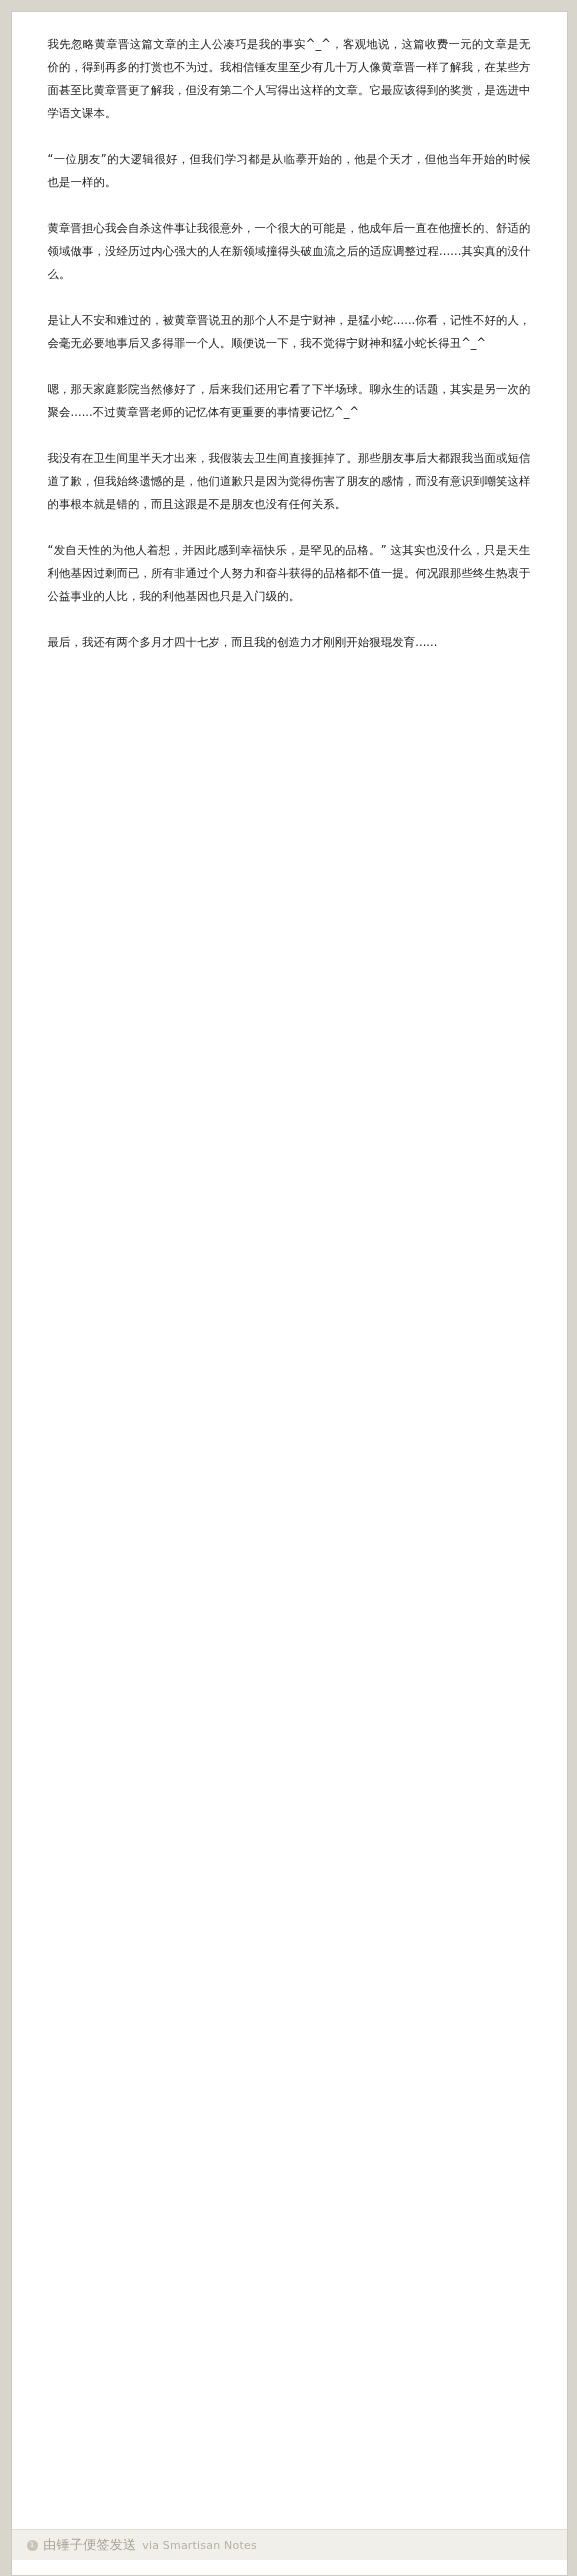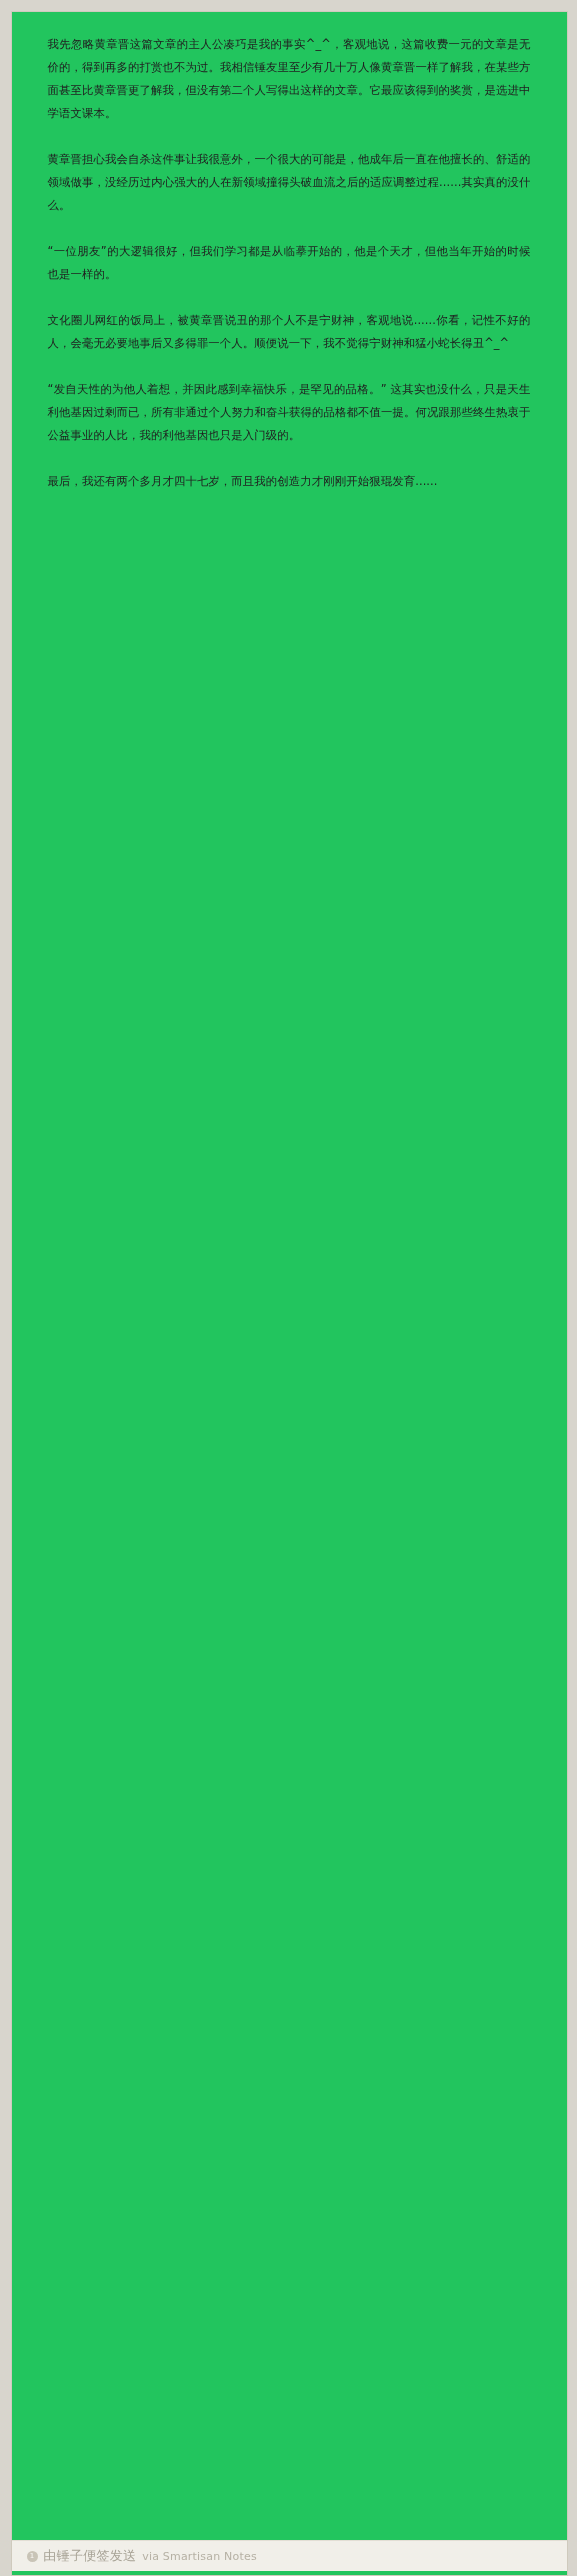--- a/index.html
+++ b/index.html
@@ -14,27 +14,27 @@
   .page {
     width: 578px;
     min-height: 2576px;
     box-sizing: border-box;
     background: #d8d5cd;
     padding: 10.5px 10.5px 0 10.5px;
     display: flex;
     flex-direction: column;
   }
   .sheet {
-    background: #22c55e;
+    background: #ffffff;
     border: 0.6px solid #cfcabd;
     box-sizing: border-box;
     flex: 1 1 auto;
     display: flex;
     flex-direction: column;
-    padding: 21px 0 4px 0;
+    padding: 21px 0 15px 0;
   }
   .content {
     padding: 0 36px 0 36px;
     flex: 1 1 auto;
   }
   p.para {
     color: #202020;
     font-size: 11.4px;
     line-height: 23px;
     letter-spacing: 0.1px;
@@ -78,23 +78,25 @@
     letter-spacing: 0.2px;
   }
 </style>
 </head>
 <body>
 
 <div class="page">
   <div class="sheet">
     <div class="content">
       <p class="para">我先忽略黄章晋这篇文章的主人公凑巧是我的事实^_^，客观地说，这篇收费一元的文章是无价的，得到再多的打赏也不为过。我相信锤友里至少有几十万人像黄章晋一样了解我，在某些方面甚至比黄章晋更了解我，但没有第二个人写得出这样的文章。它最应该得到的奖赏，是选进中学语文课本。</p>
+      <p class="para">“一位朋友”的大逻辑很好，但我们学习都是从临摹开始的，他是个天才，但他当年开始的时候也是一样的。</p>
       <p class="para">黄章晋担心我会自杀这件事让我很意外，一个很大的可能是，他成年后一直在他擅长的、舒适的领域做事，没经历过内心强大的人在新领域撞得头破血流之后的适应调整过程......其实真的没什么。</p>
-      <p class="para">“一位朋友”的大逻辑很好，但我们学习都是从临摹开始的，他是个天才，但他当年开始的时候也是一样的。</p>
-      <p class="para">文化圈儿网红的饭局上，被黄章晋说丑的那个人不是宁财神，客观地说......你看，记性不好的人，会毫无必要地事后又多得罪一个人。顺便说一下，我不觉得宁财神和猛小蛇长得丑^_^</p>
+      <p class="para">是让人不安和难过的，被黄章晋说丑的那个人不是宁财神，是猛小蛇......你看，记性不好的人，会毫无必要地事后又多得罪一个人。顺便说一下，我不觉得宁财神和猛小蛇长得丑^_^</p>
+      <p class="para">嗯，那天家庭影院当然修好了，后来我们还用它看了下半场球。聊永生的话题，其实是另一次的聚会......不过黄章晋老师的记忆体有更重要的事情要记忆^_^</p>
+      <p class="para">我没有在卫生间里半天才出来，我假装去卫生间直接捱掉了。那些朋友事后大都跟我当面或短信道了歉，但我始终遗憾的是，他们道歉只是因为觉得伤害了朋友的感情，而没有意识到嘲笑这样的事根本就是错的，而且这跟是不是朋友也没有任何关系。</p>
       <p class="para">“发自天性的为他人着想，并因此感到幸福快乐，是罕见的品格。” 这其实也没什么，只是天生利他基因过剩而已，所有非通过个人努力和奋斗获得的品格都不值一提。何况跟那些终生热衷于公益事业的人比，我的利他基因也只是入门级的。</p>
       <p class="para">最后，我还有两个多月才四十七岁，而且我的创造力才刚刚开始狠琨发育......</p>
     </div>
     <div class="footer">
       <span class="footer-badge">1</span>
       <span class="footer-text">由锤子便签发送</span>
       <span class="footer-via">via Smartisan Notes</span>
     </div>
   </div>
 </div>

